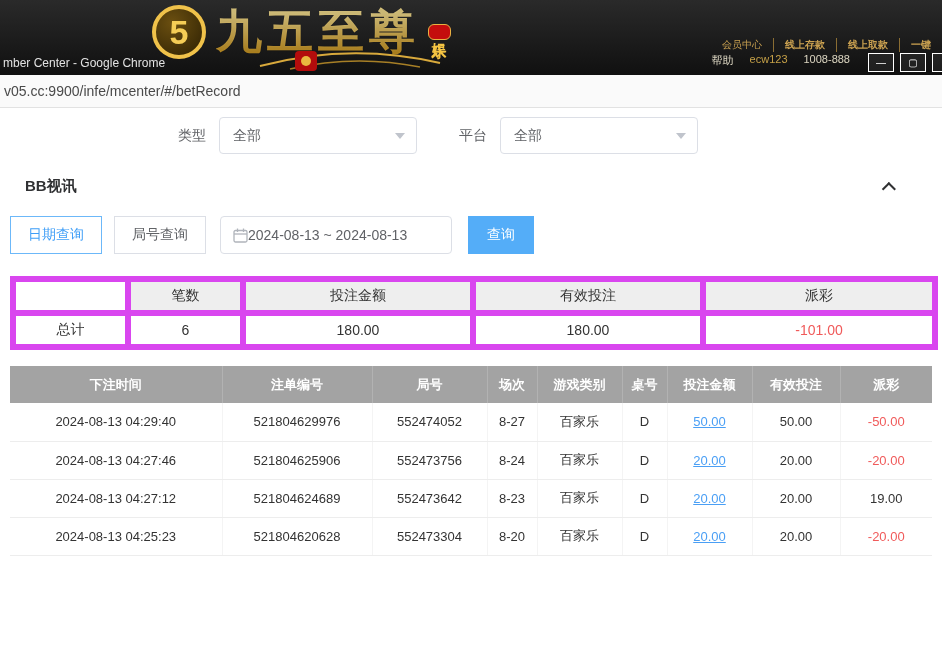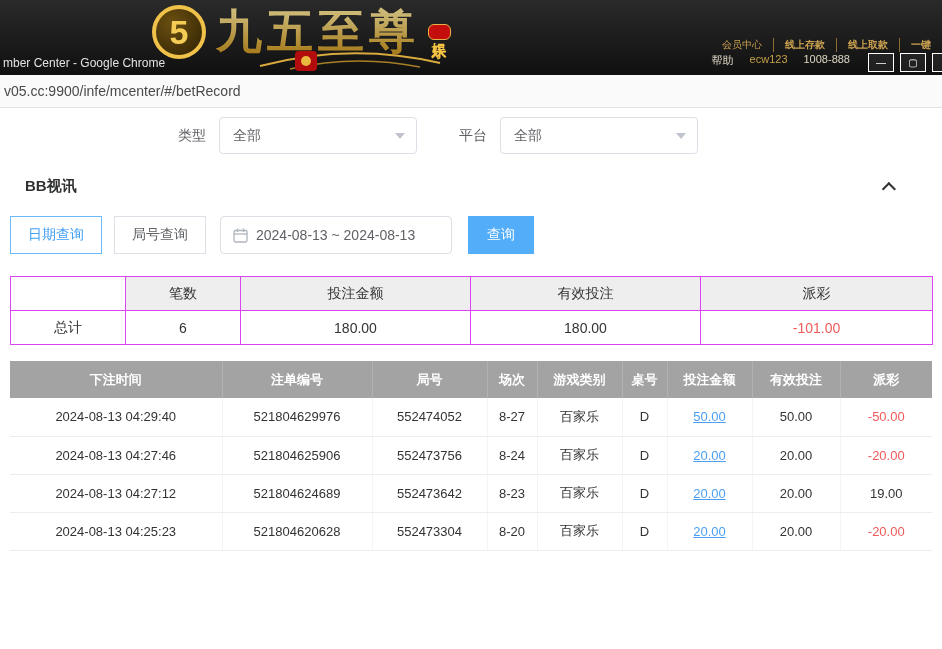--- a/index.html
+++ b/index.html
@@ -57,31 +57,31 @@
   .chev-up { width:10px; height:10px; border-left:2px solid #303133;
     border-top:2px solid #303133; transform:rotate(45deg) translateY(3px); cursor:pointer; }
   
   .controls-row { display:flex; align-items:center; margin:20px 0 0 10px; }
   .btn { height:38px; border:1px solid #dcdfe6; border-radius:0; background:#fff;
     color:#606266; font-size:14px; padding:0 17px; display:flex; align-items:center;
     justify-content:center; cursor:pointer; }
   .btn.active { border-color:#6cb8f9; color:#3f9ef7; position:relative; z-index:1; }
   .ml12 { margin-left:12px; }
   .date-input { margin-left:14px; width:232px; height:38px; border:1px solid #dcdfe6;
-    border-radius:4px; display:flex; align-items:center; gap:8px; padding:0 12px;
+    border-radius:4px; display:flex; align-items:center; padding:0 12px;
     font-size:14px; color:#606266; cursor:pointer; background:#fff; }
   .seg { display:flex; margin-left:15px; }
   .seg .btn { border-radius:4px; width:76px; padding:0; }
   .seg .btn + .btn { margin-left:-1px; }
   .btn.primary { margin-left:16px; width:66px; background:#54adf8; border:1px solid #54adf8;
     color:#fff; }
   
   table { border-collapse:collapse; table-layout:fixed; width:922px; margin:0 10px; }
   .summary { margin-top:22px; font-size:14px; color:#333; }
-  .summary th, .summary td { border:1px solid #d946ef; height:34px; text-align:center;
+  .summary th, .summary td { border:6px solid #d946ef; height:34px; text-align:center;
     font-weight:normal; background:#fff; }
   .summary thead th { background:#eeeeee; color:#333; }
   .summary thead th:first-child { background:#fff; }
   .detail { margin-top:16px; font-size:13px; color:#333; }
   .detail thead th { background:#a3a3a3; color:#fff; height:37px; font-weight:bold;
     border-right:1px solid #b2b2b2; font-size:13px; }
   .detail thead th:last-child { border-right:none; }
   .detail tbody td { height:38px; text-align:center; border-bottom:1px solid #ededed;
     border-right:1px solid #f4f4f4; background:#fff; }
   .detail tbody td:last-child { border-right:none; }

